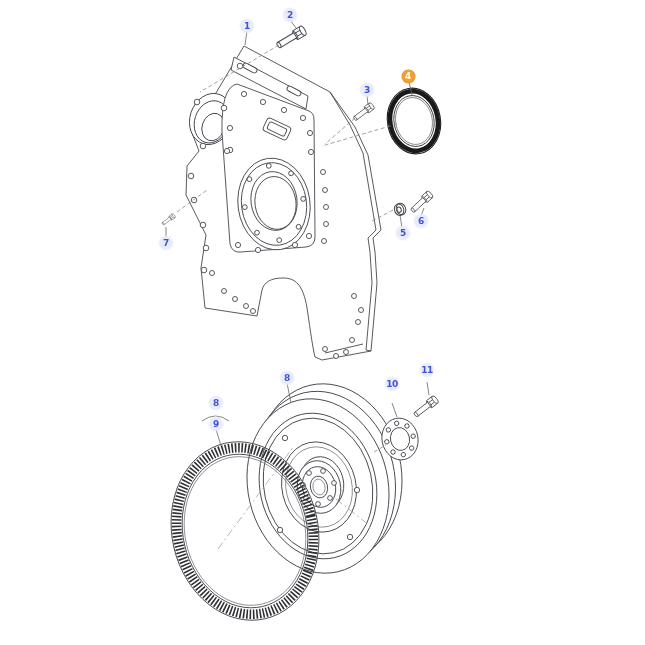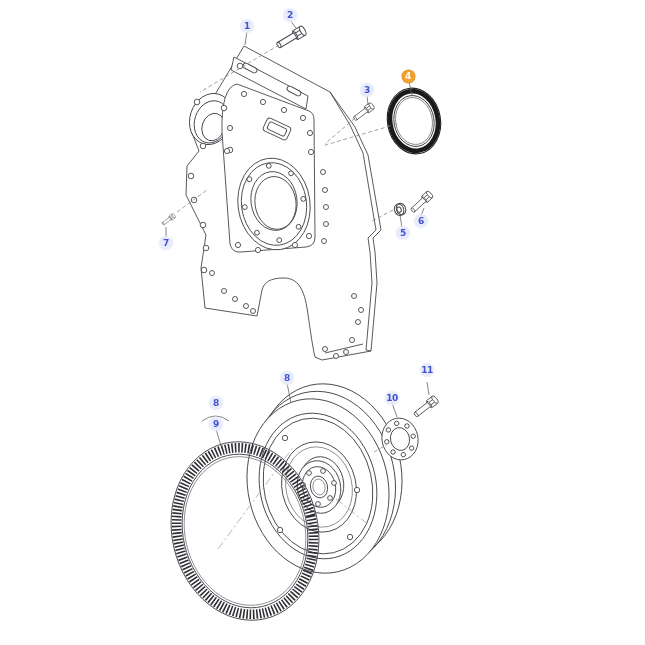--- a/index.html
+++ b/index.html
@@ -232,16 +232,16 @@
 <div class="callout" style="left:247px;top:26px">1</div>
 <div class="callout" style="left:290px;top:15px">2</div>
 <div class="callout" style="left:367px;top:90px">3</div>
 <div class="callout hl" style="left:408px;top:76px">4</div>
 <div class="callout" style="left:403px;top:233px">5</div>
 <div class="callout" style="left:421px;top:221px">6</div>
 <div class="callout" style="left:166px;top:243px">7</div>
 <div class="callout" style="left:287px;top:378px">8</div>
 <div class="callout" style="left:216px;top:403px">8</div>
 <div class="callout" style="left:216px;top:424px">9</div>
-<div class="callout" style="left:392px;top:398px">10</div>
+<div class="callout" style="left:392px;top:384px">10</div>
 <div class="callout" style="left:427px;top:370px">11</div>
 
 </div>
 
 </body></html>

